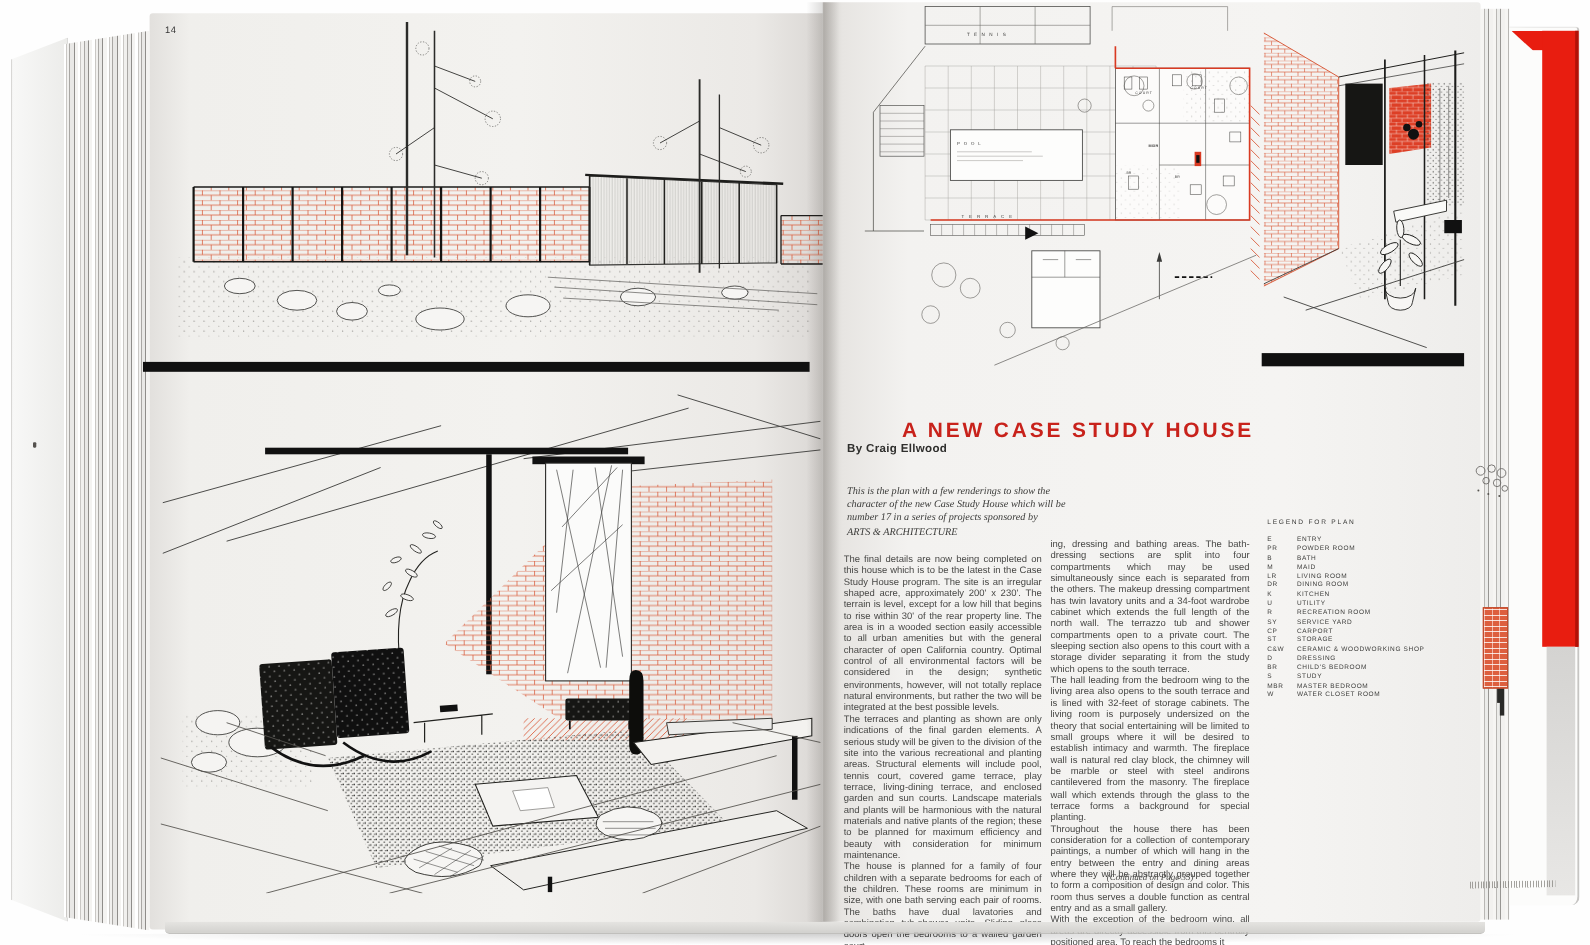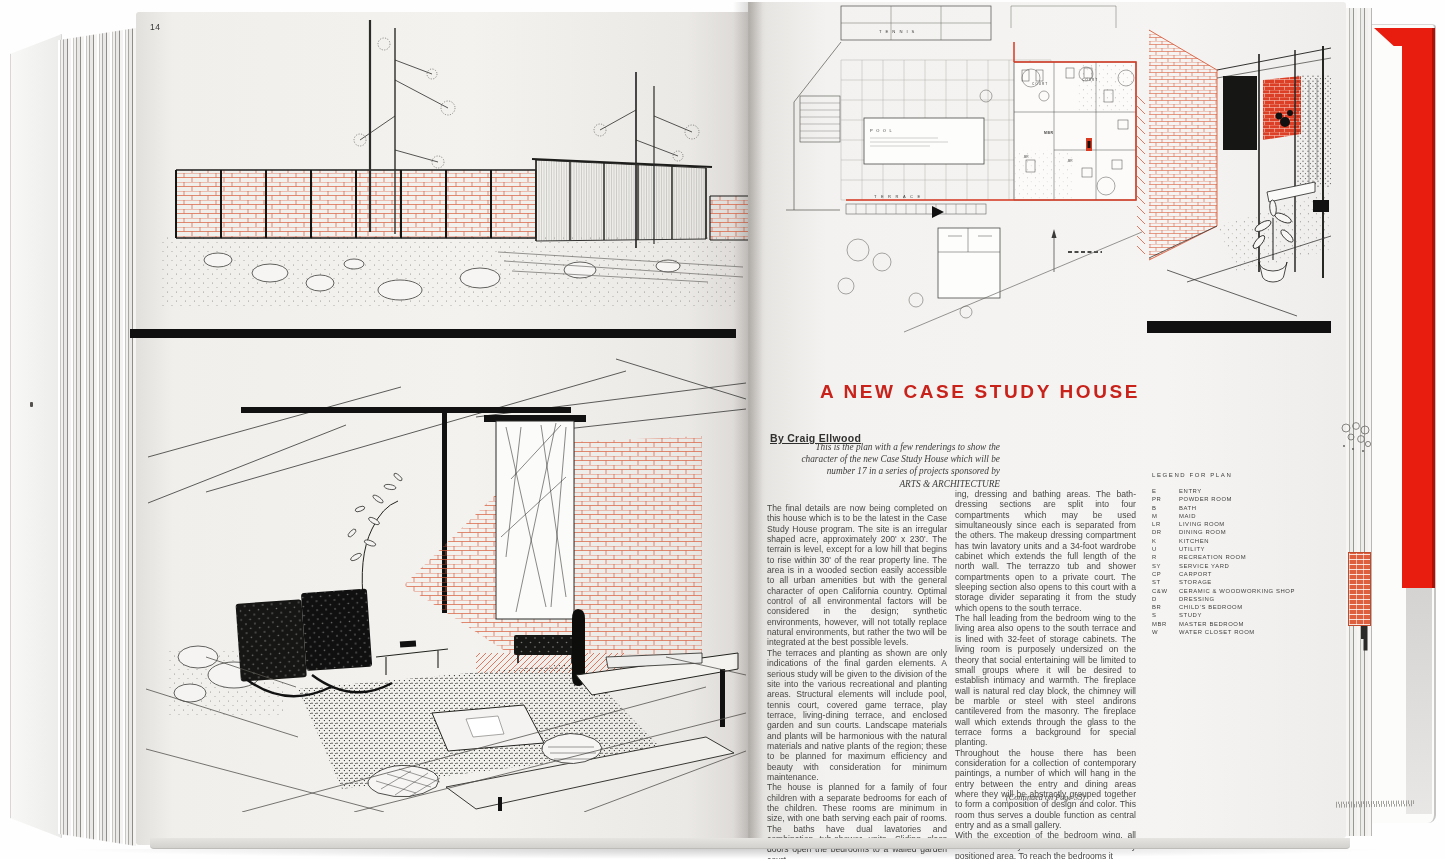--- a/index.html
+++ b/index.html
@@ -51,23 +51,23 @@
                      repeating-linear-gradient(90deg,rgba(255,255,255,.55) 0 1px,transparent 1px 7px);
     box-shadow:4px 22px 0 -9px #2a2a28,6px 34px 0 -9.5px #2a2a28;}
 
   
   .page-number{left:150px;top:22px;font-size:8.5px;font-weight:normal;color:#333;letter-spacing:.5px;}
   .bar{background:#101010;}
   .bar-left{left:130px;top:329px;width:606px;height:9px;}
   .bar-right{left:1147px;top:321px;width:184px;height:12px;}
   .article-title{left:770px;top:381px;width:420px;color:var(--accent);
     font-size:19px;font-weight:bold;letter-spacing:2.6px;white-space:nowrap;text-align:center;}
-  .article-byline{left:770px;top:432px;font-size:10.5px;font-weight:bold;color:#2f2f2d;letter-spacing:.3px;text-decoration:underline;}
+  .article-byline{left:770px;top:402px;font-size:10.5px;font-weight:bold;color:#2f2f2d;letter-spacing:.3px;}
   .article-intro{left:770px;top:441px;width:230px;font-family:"Liberation Serif",serif;font-style:italic;
-    font-size:9.3px;line-height:12.2px;color:#3c3c3a;white-space:pre-line;text-align:right;}
+    font-size:9.3px;line-height:12.2px;color:#3c3c3a;white-space:pre-line;}
   .bodycol{font-size:8.6px;line-height:10.35px;color:#474745;text-align:justify;white-space:pre-line;}
   .col1{left:767px;top:503px;width:180px;}
   .col2{left:955px;top:489px;width:181px;}
   .continued{left:955px;top:793px;width:181px;text-align:center;font-family:"Liberation Serif",serif;
     font-style:italic;font-size:8.2px;color:#4a4a48;}
   .legend{left:1152px;top:472px;width:180px;color:#3e3e3c;}
   .legend-title{font-size:6px;letter-spacing:1.6px;color:#3a3a38;}
   .legend-list{margin-top:9px;}
   .legend-row{font-size:5.9px;letter-spacing:.6px;line-height:8.3px;white-space:nowrap;}
   .legend-row .abbr{display:inline-block;width:27px;}

